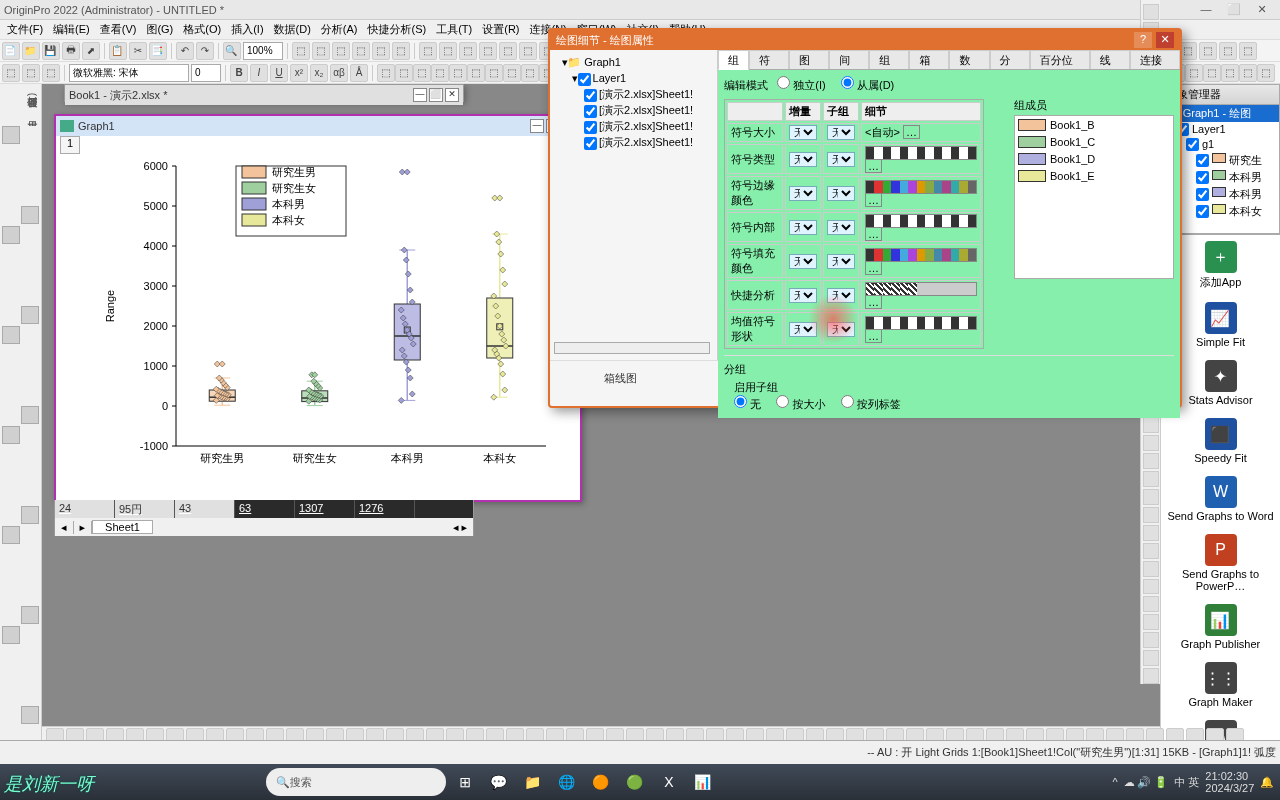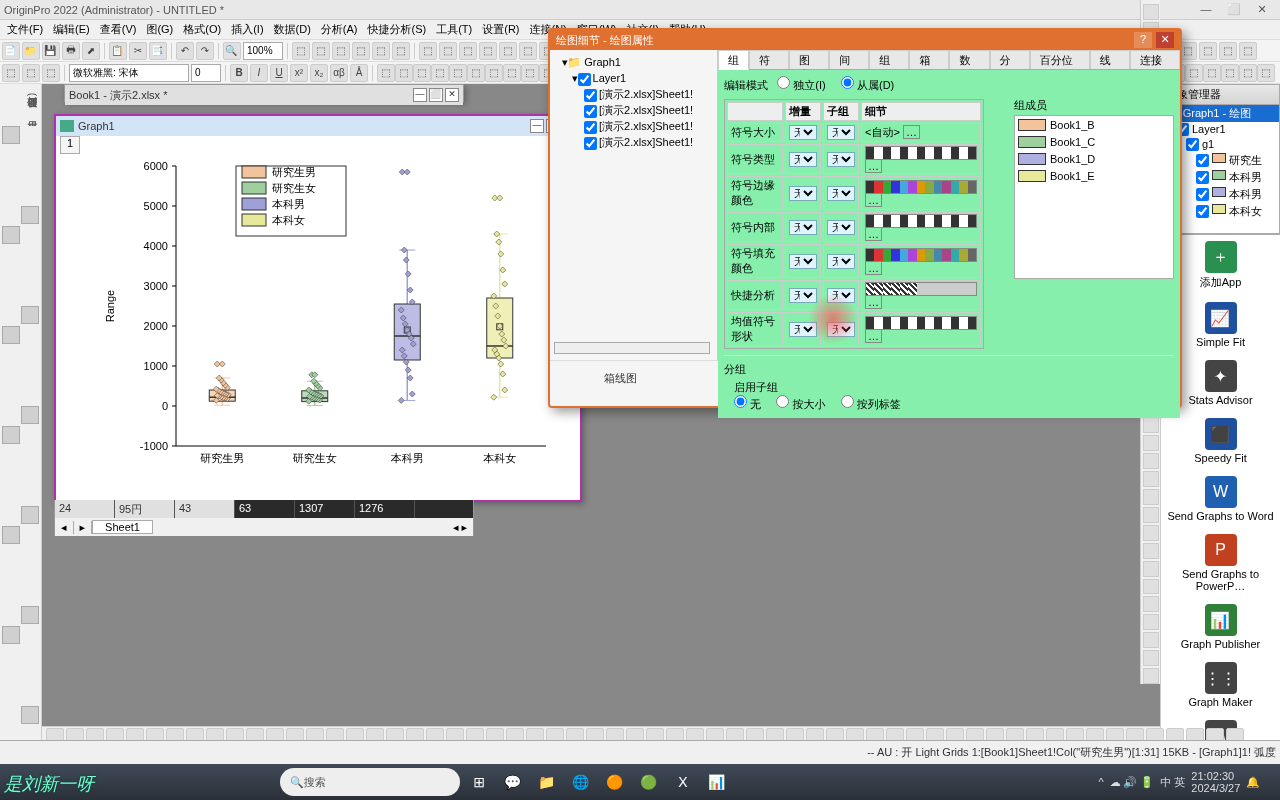--- a/index.html
+++ b/index.html
@@ -41,21 +41,21 @@
 #graph1 { left: 12px; top: 30px; width: 528px; height: 388px; border: 2px solid #b030b0; }
 .graph-cell { position: absolute; left: 4px; top: 20px; width: 20px; height: 18px; border: 1px solid #aaa; background: #f5f5f5; text-align: center; }
 .plot-area { position: absolute; left: 30px; top: 20px; right: 4px; bottom: 4px; background: white; }
 svg.chart { width: 100%; height: 100%; }
 
 
 #book1 { left: 22px; top: 0px; width: 400px; height: 18px; }
 
 
 .book-bottom { position: absolute; left: 12px; top: 416px; width: 420px; height: 36px; background: #e0e0e0; border: 1px solid #999; border-top: none; }
-.book-bottom .col-hdr { display: flex; height: 18px; background: #2a2a2a; color: white; font-size: 9px; }
+.book-bottom .col-hdr { display: flex; height: 18px; background: #2a2a2a; color: white; font-size: 9px; text-decoration: underline; }
 .book-bottom .col-hdr span { border-right: 1px solid #555; padding: 2px 4px; }
 .book-bottom .col-hdr span.dark { background: #2a2a2a; color: white; }
 .book-bottom .col-hdr span.light { background: #e0e0e0; color: #333; }
 .sheet-tab { height: 18px; display: flex; align-items: center; background: #f0f0f0; font-size: 10px; }
 .sheet-tab .tab { padding: 0 12px; background: white; border: 1px solid #aaa; }
 
 
 .dialog { position: absolute; left: 548px; top: 28px; width: 634px; height: 380px; background: #f5f5f5; border: 2px solid #e07030; box-shadow: 4px 4px 12px rgba(0,0,0,0.4); z-index: 100; border-radius:4px;}
 .dialog-title { height: 20px; background: #e07030; color: white; display: flex; align-items: center; padding: 0 6px; font-size: 12px; }
 .dialog-title .dt-btns { margin-left: auto; display: flex; gap: 4px;}
@@ -96,21 +96,21 @@
 .om-sw { width: 14px; height: 10px; border: 1px solid #333; flex-shrink: 0;}
 .apps-panel { border-top: 1px solid #aaa; background: white; height: 560px; overflow: hidden;}
 .app-item { text-align: center; padding: 6px 2px; font-size: 10px;}
 .app-icon { width: 32px; height: 32px; margin: 0 auto 2px; background: #3060a0; border-radius: 4px; display:flex;align-items:center;justify-content:center;color:white;font-size:16px;}
 
 
 .statusbar { position: absolute; bottom: 36px; left: 0; right: 0; height: 24px; background: #f0f0f0; border-top: 1px solid #aaa; display: flex; align-items: center; font-size: 10px; color: #333; padding: 0 4px;}
 .statusbar .sb-right { margin-left: auto;}
 
 
-.taskbar { position: absolute; bottom: 0; left: 0; right: 0; height: 36px; background: linear-gradient(180deg, #404a58, #2a3038); display: flex; align-items: center; padding: 0 20px; gap: 4px;}
+.taskbar { position: absolute; bottom: 0; left: 0; right: 0; height: 36px; background: linear-gradient(180deg, #404a58, #2a3038); display: flex; align-items: center; padding: 0 6px; gap: 4px;}
 .taskbar .tb-icon { width: 30px; height: 30px; border-radius: 4px; display:flex;align-items:center;justify-content:center;color:white;font-size:14px;}
 .taskbar .search { flex: 0 0 180px; height: 28px; background: #eee; border-radius: 14px; margin-left: 260px; display:flex;align-items:center;padding:0 10px;color:#555;}
 .taskbar .tb-right { margin-left: auto; display: flex; align-items: center; gap: 6px; color: #ddd; font-size: 10px;}
 .watermark { position: absolute; left: 4px; bottom: 4px; color: #7fc; font-size: 18px; z-index: 200; font-style: italic; text-shadow:0 0 3px #044;}
 
 
 .splash { position: absolute; width: 50px; height: 50px; border-radius: 50%; background: radial-gradient(rgba(255,80,80,0.7), rgba(255,80,80,0) 70%); z-index: 150; pointer-events: none;}
 
 
 .bottom-icons { position: absolute; bottom: 54px; left: 42px; right: 120px; height: 20px; background: #f0f0f0; border-top:1px solid #ccc; display:flex; align-items:center; gap:2px; padding:0 4px;}

